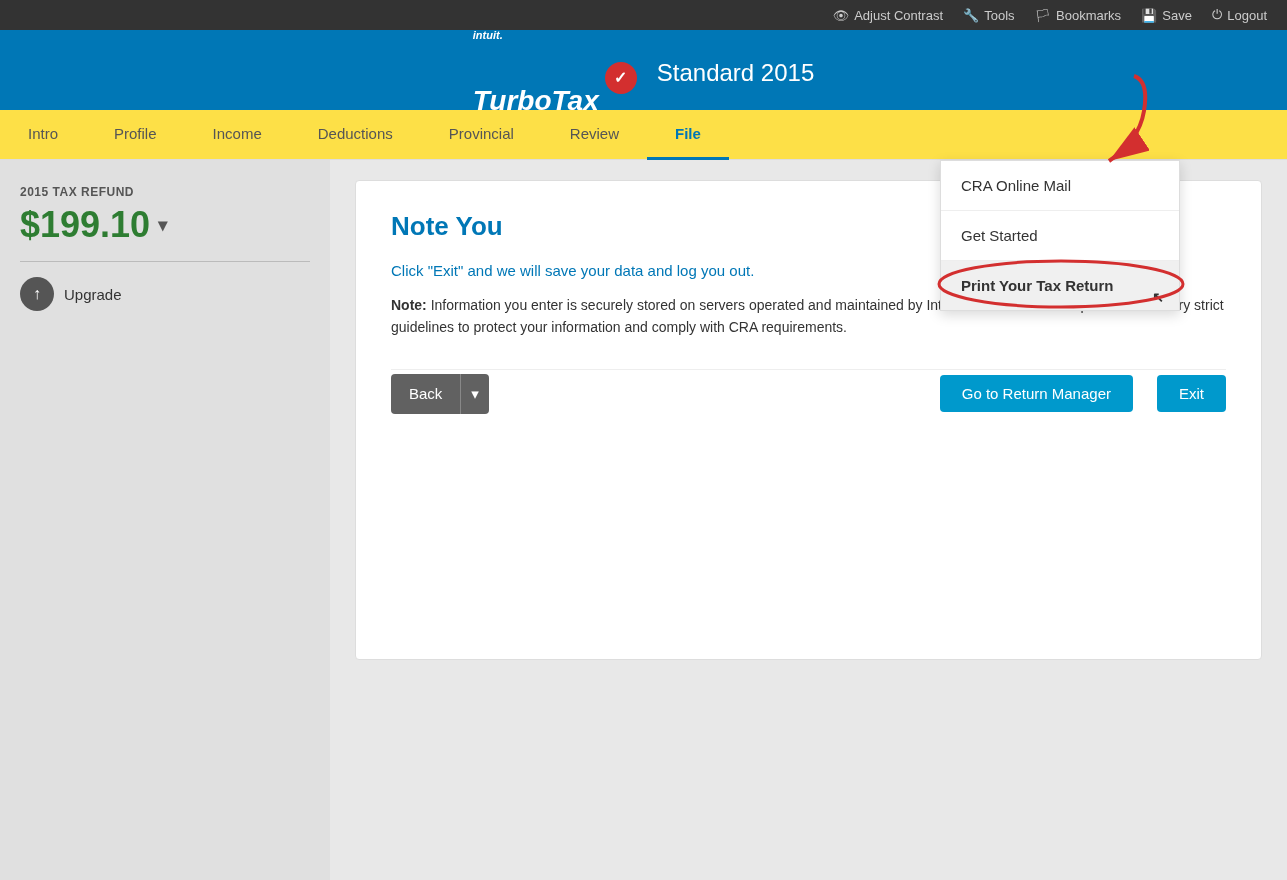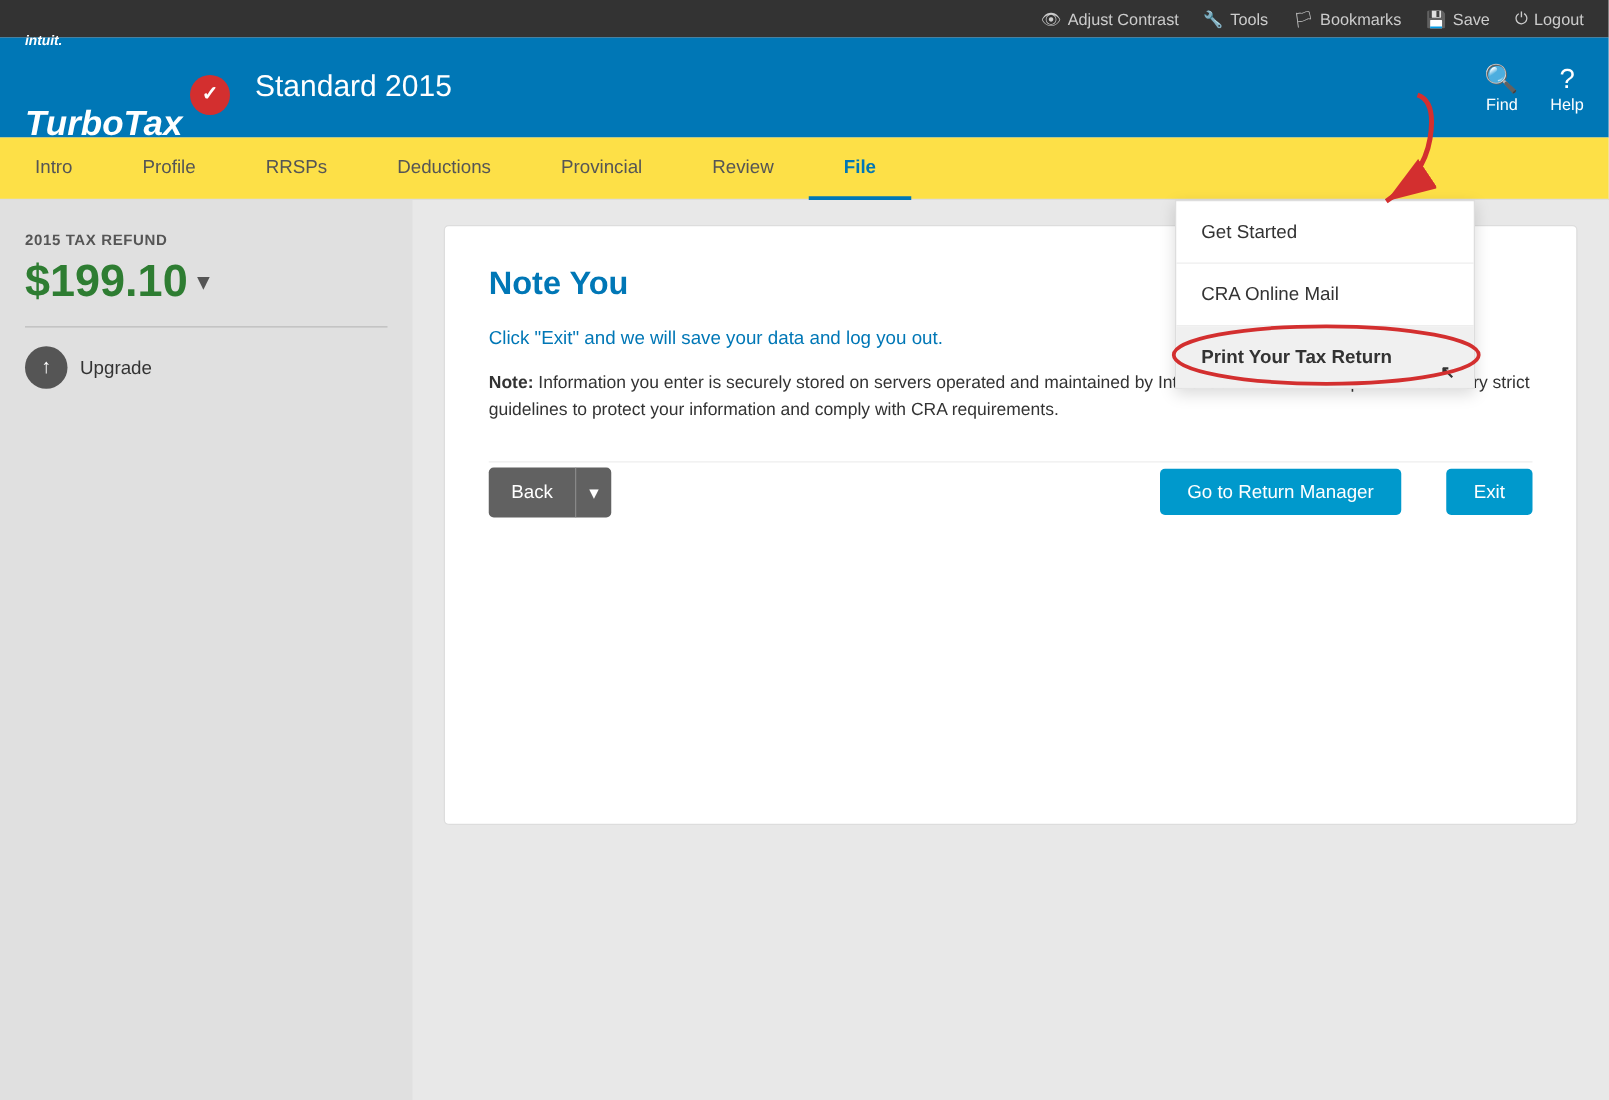--- a/index.html
+++ b/index.html
@@ -26,20 +26,21 @@
     }
 
     
     .header {
       background: #0077b6;
       height: 80px;
       display: flex;
       align-items: center;
       padding: 0 20px;
       justify-content: space-between;
+      flex-direction: column;
     }
     .logo-area {
       display: flex;
       align-items: center;
       gap: 10px;
     }
     .logo-text {
       display: flex;
       flex-direction: column;
       line-height: 1;
@@ -281,21 +282,21 @@
     .btn-exit {
       background: #0099cc;
       color: #fff;
       border: none;
       border-radius: 4px;
       padding: 10px 22px;
       font-size: 15px;
       cursor: pointer;
       margin-left: 12px;
     }
-    .right-btns { display: flex; gap: 24px; }
+    .right-btns { display: flex; gap: 12px; }
   </style>
 </head>
 <body>
 
 <div class="utility-bar">
   <a>
     <span>👁</span>
     <span>Adjust Contrast</span>
   </a>
   <a>
@@ -337,39 +338,39 @@
     <div class="header-btn">
       <span class="icon">?</span>
       <span>Help</span>
     </div>
   </div>
 </div>
 
 <div class="nav-bar">
   <div class="nav-item">Intro</div>
   <div class="nav-item">Profile</div>
-  <div class="nav-item">RRSPs</div>
+  <div class="nav-item">Income</div>
   <div class="nav-item">Deductions</div>
   <div class="nav-item">Provincial</div>
   <div class="nav-item">Review</div>
   <div class="nav-item active" style="position:relative;">File</div>
 
   <div class="dropdown-menu" style="position:absolute; top:50px; left:940px;">
 
     <svg style="position:absolute; top:-90px; right:30px; width:80px; height:95px; z-index:400; pointer-events:none;" viewBox="0 0 80 95">
       <defs>
         <marker id="arrowhead" markerWidth="10" markerHeight="7" refX="10" refY="3.5" orient="auto">
           <polygon points="0 0, 10 3.5, 0 7" fill="#d32f2f"></polygon>
         </marker>
       </defs>
       <path d="M65,5 Q80,10 75,40 Q70,70 40,90" stroke="#d32f2f" stroke-width="4" fill="none" marker-end="url(#arrowhead)"></path>
     </svg>
 
+    <div class="dropdown-item">CRA Online Mail</div>
     <div class="dropdown-item">Get Started</div>
-    <div class="dropdown-item">CRA Online Mail</div>
     <div class="dropdown-item highlighted" style="position:relative;">
       <span>Print Your Tax Return</span>
       
       <svg style="position:absolute; top:-4px; left:-8px; width:256px; height:54px; pointer-events:none; z-index:500;" viewBox="0 0 256 54">
         <ellipse cx="128" cy="27" rx="122" ry="23" fill="none" stroke="#d32f2f" stroke-width="3"></ellipse>
       </svg>
       
       <span style="position:absolute; right:15px; bottom:5px; font-size:14px; color:#333; pointer-events:none;">↖</span>
     </div>
   </div>

